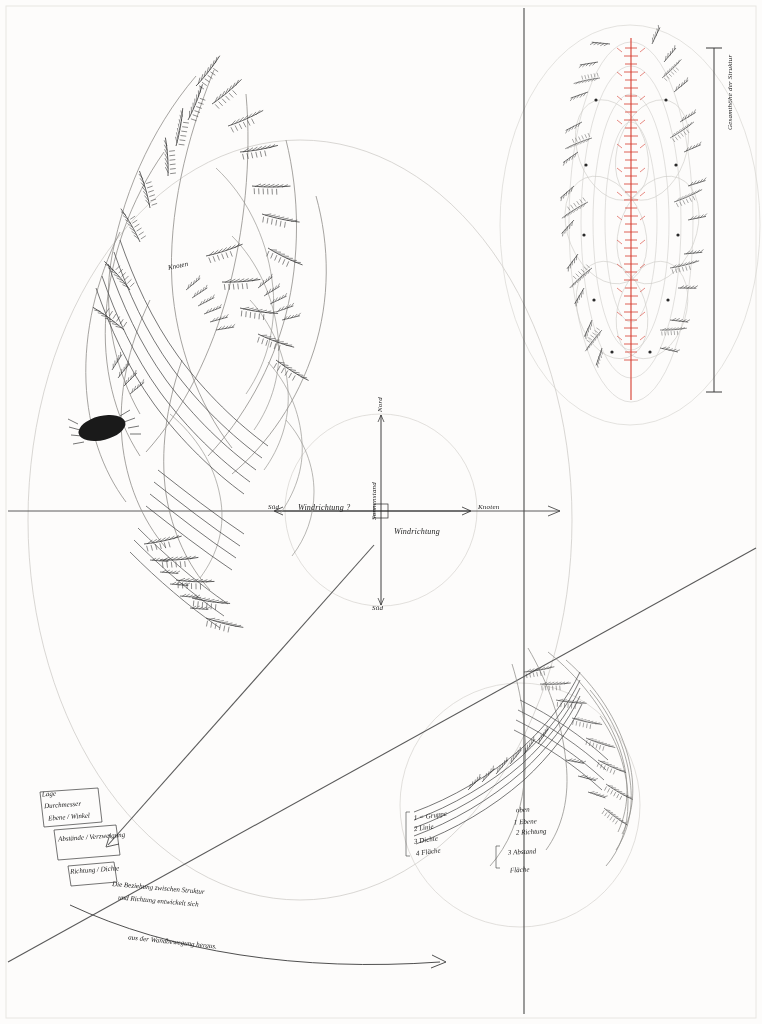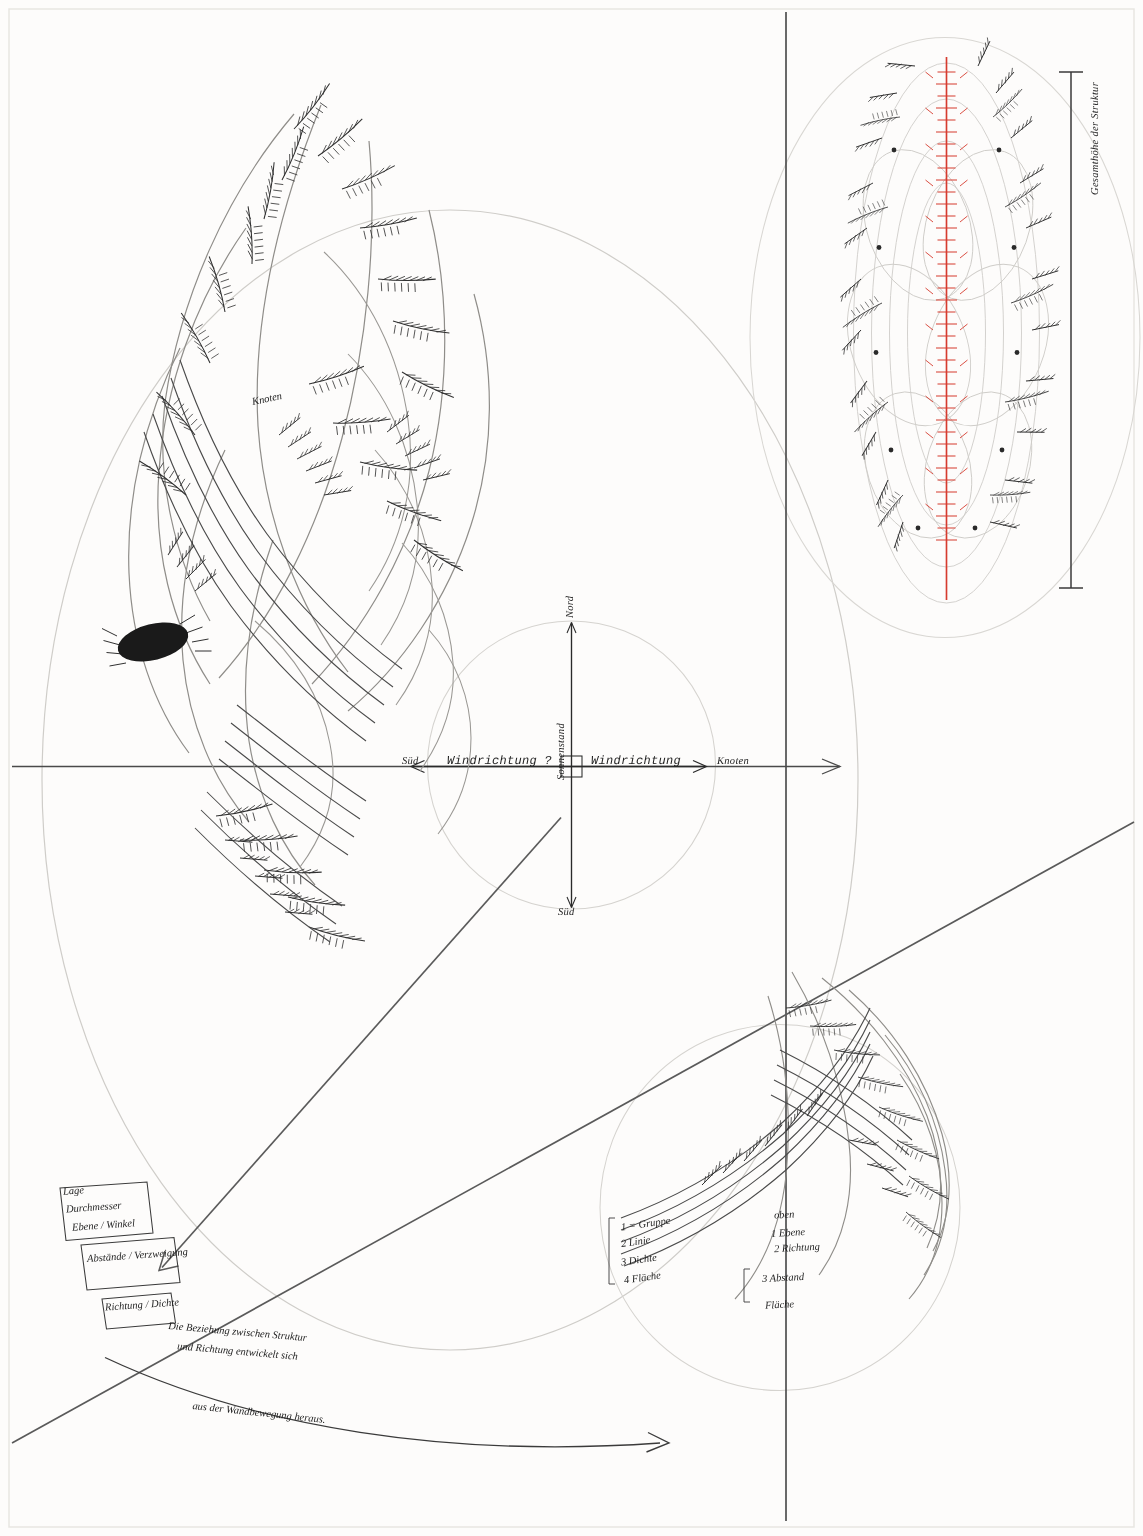--- a/index.html
+++ b/index.html
@@ -29,21 +29,20 @@
     font-style: italic;
     color: #1d1d1d;
     white-space: nowrap;
     letter-spacing: 0.2px;
   }
   .tiny {
     font-size: 7px;
   }
   .small {
     font-size: 8px;
-    font-family: Liberation Mono, monospace;
   }
   .rot90 {
     transform: rotate(-90deg);
     transform-origin: 0 0;
   }
   .notebox {
     position: absolute;
     font-family: "Liberation Serif", serif;
     font-style: italic;
     font-size: 7px;
@@ -357,21 +356,21 @@
 
     <g fill="none" stroke="#3a3a3a" stroke-width="0.7">
       <path d="M40,792 l58,-4 l4,34 l-58,5 z"></path>
       <path d="M54,830 l62,-5 l4,30 l-62,5 z"></path>
       <path d="M68,866 l46,-4 l3,20 l-46,4 z"></path>
     </g>
   </svg>
 
   <div class="hand-label small" style="left:298px; top:503px;">Windrichtung ?</div>
 
-  <div class="hand-label small" style="left:394px; top:503px;">Windrichtung</div>
+  <div class="hand-label small" style="left:394px; top:527px;">Windrichtung</div>
 
   <div class="hand-label tiny rot90" style="left:376px; top:412px;">Nord</div>
 
   <div class="hand-label tiny" style="left:372px; top:604px;">Süd</div>
 
   <div class="hand-label tiny" style="left:478px; top:503px;">Knoten</div>
 
   <div class="hand-label tiny" style="left:268px; top:503px;">Süd</div>
 
   <div class="hand-label tiny rot90" style="left:370px; top:520px;">Sonnenstand</div>

